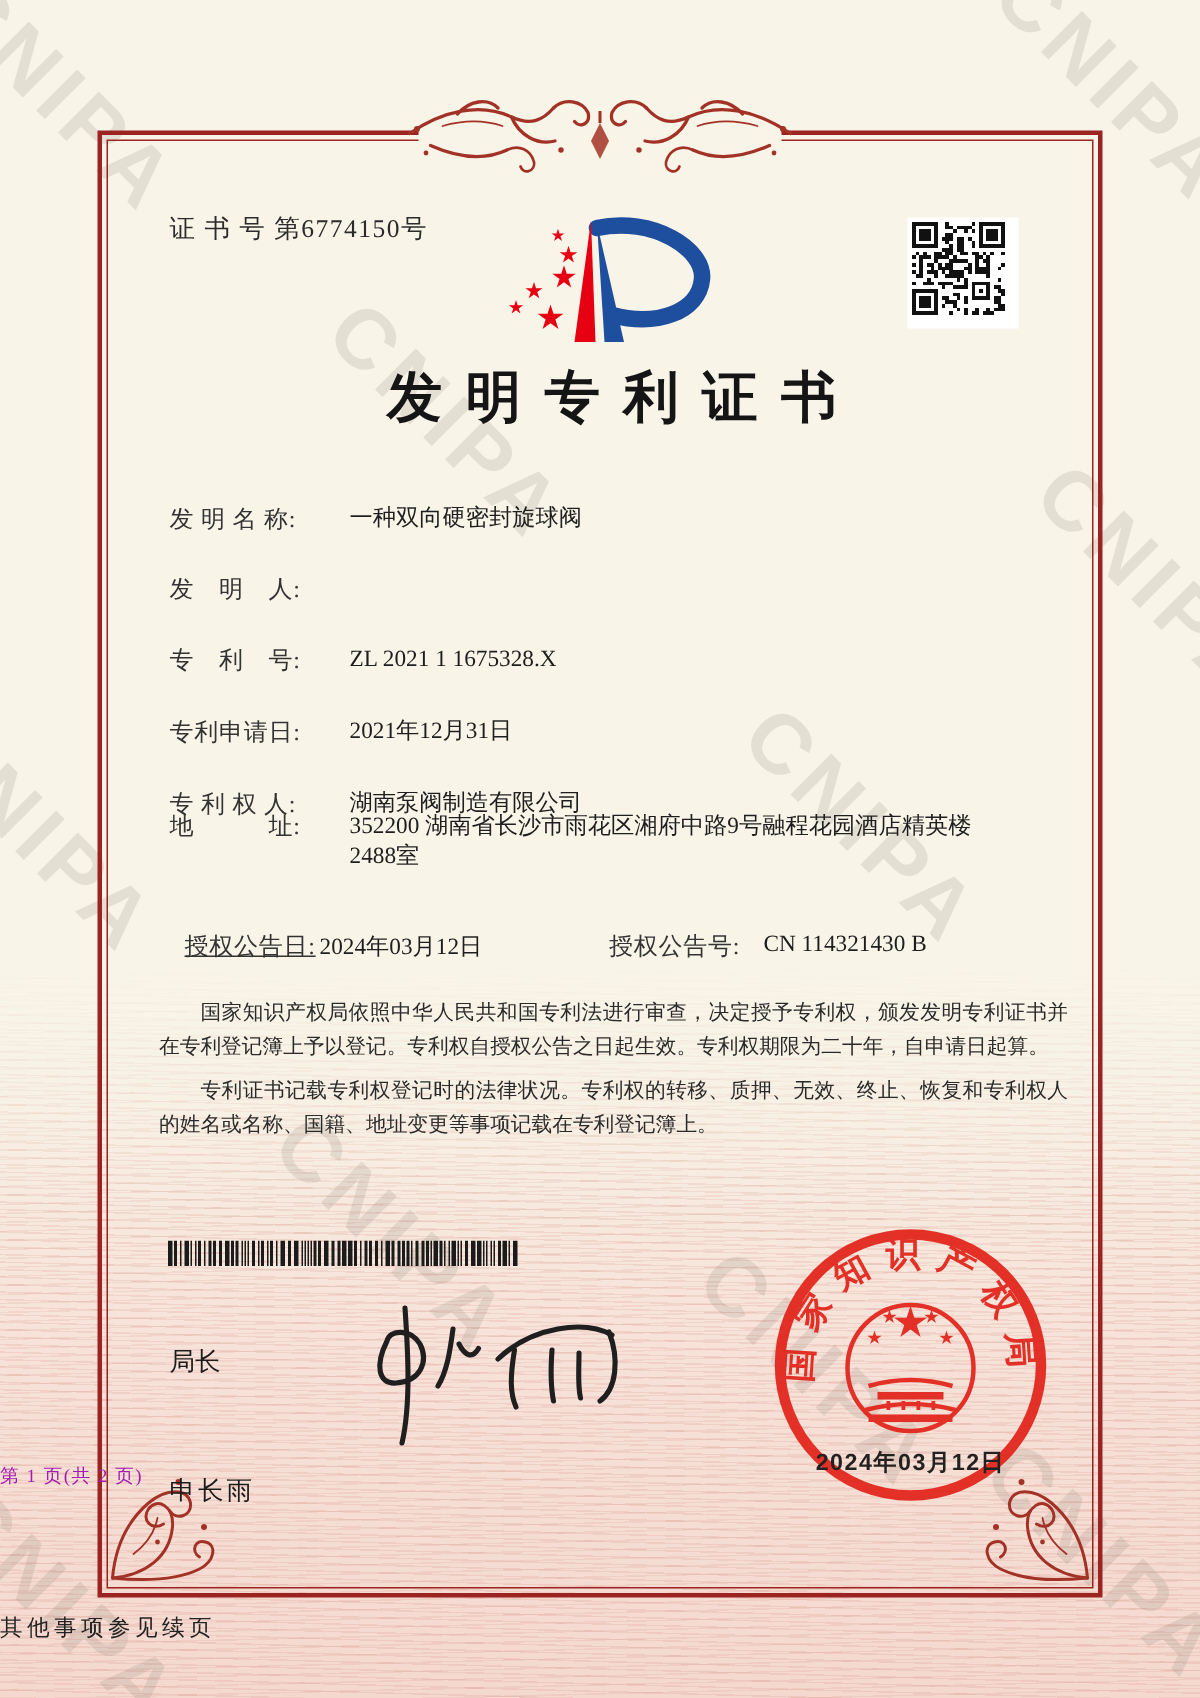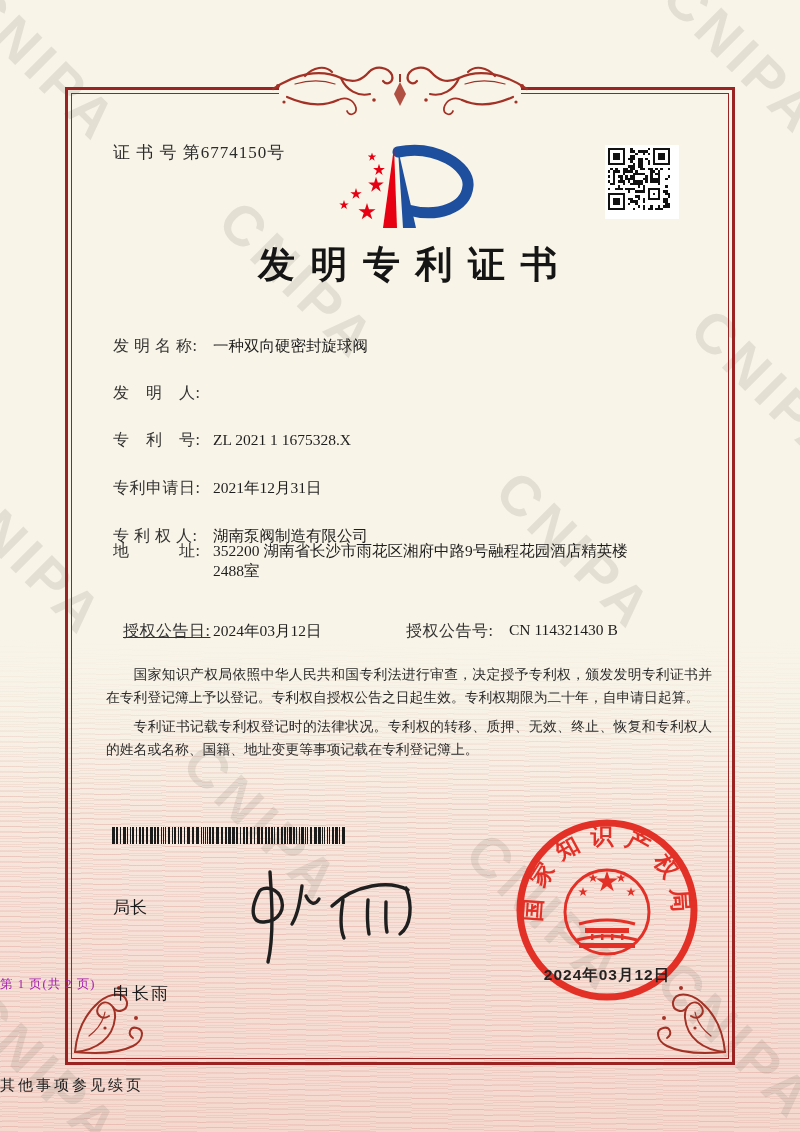--- a/index.html
+++ b/index.html
@@ -33,21 +33,21 @@
 
   .cert-no{position:absolute;left:113px;top:141px;font-size:17px;letter-spacing:1px;color:#2b2b2b;}
   .logo{position:absolute;left:330px;top:144px;}
   .qr{position:absolute;left:605px;top:145px;width:68px;height:68px;background:#fff;padding:3px;}
   .qr svg{display:block;width:62px;height:62px;shape-rendering:crispEdges;}
 
   .title{position:absolute;left:0;top:240px;width:800px;text-align:center;
          font-size:37px;font-weight:700;letter-spacing:.42em;padding-left:.42em;
          color:#151515;}
 
-  .row{position:absolute;left:113px;display:flex;font-size:15.5px;}
+  .row{position:absolute;left:113px;display:flex;font-size:15.5px;gap:20px;}
   .row .lbl{flex:none;width:94px;font-size:16px;letter-spacing:.5px;color:#333;}
   .row .val{margin-left:6px;color:#1e1e1e;line-height:20px;}
   .row-addr .val{width:418px;}
 
   .grant{position:absolute;left:0;top:621px;width:800px;height:22px;font-size:15.5px;}
   .grant .lbl{position:absolute;font-size:16px;letter-spacing:.5px;color:#333;}
   .grant .val{position:absolute;color:#1e1e1e;}
   .g-l1{left:123px;text-decoration:underline;} .g-v1{left:213px;} .g-l2{left:406px;} .g-v2{left:509px;}
 
   .paras{position:absolute;left:106px;top:663px;width:606px;font-size:13.8px;

